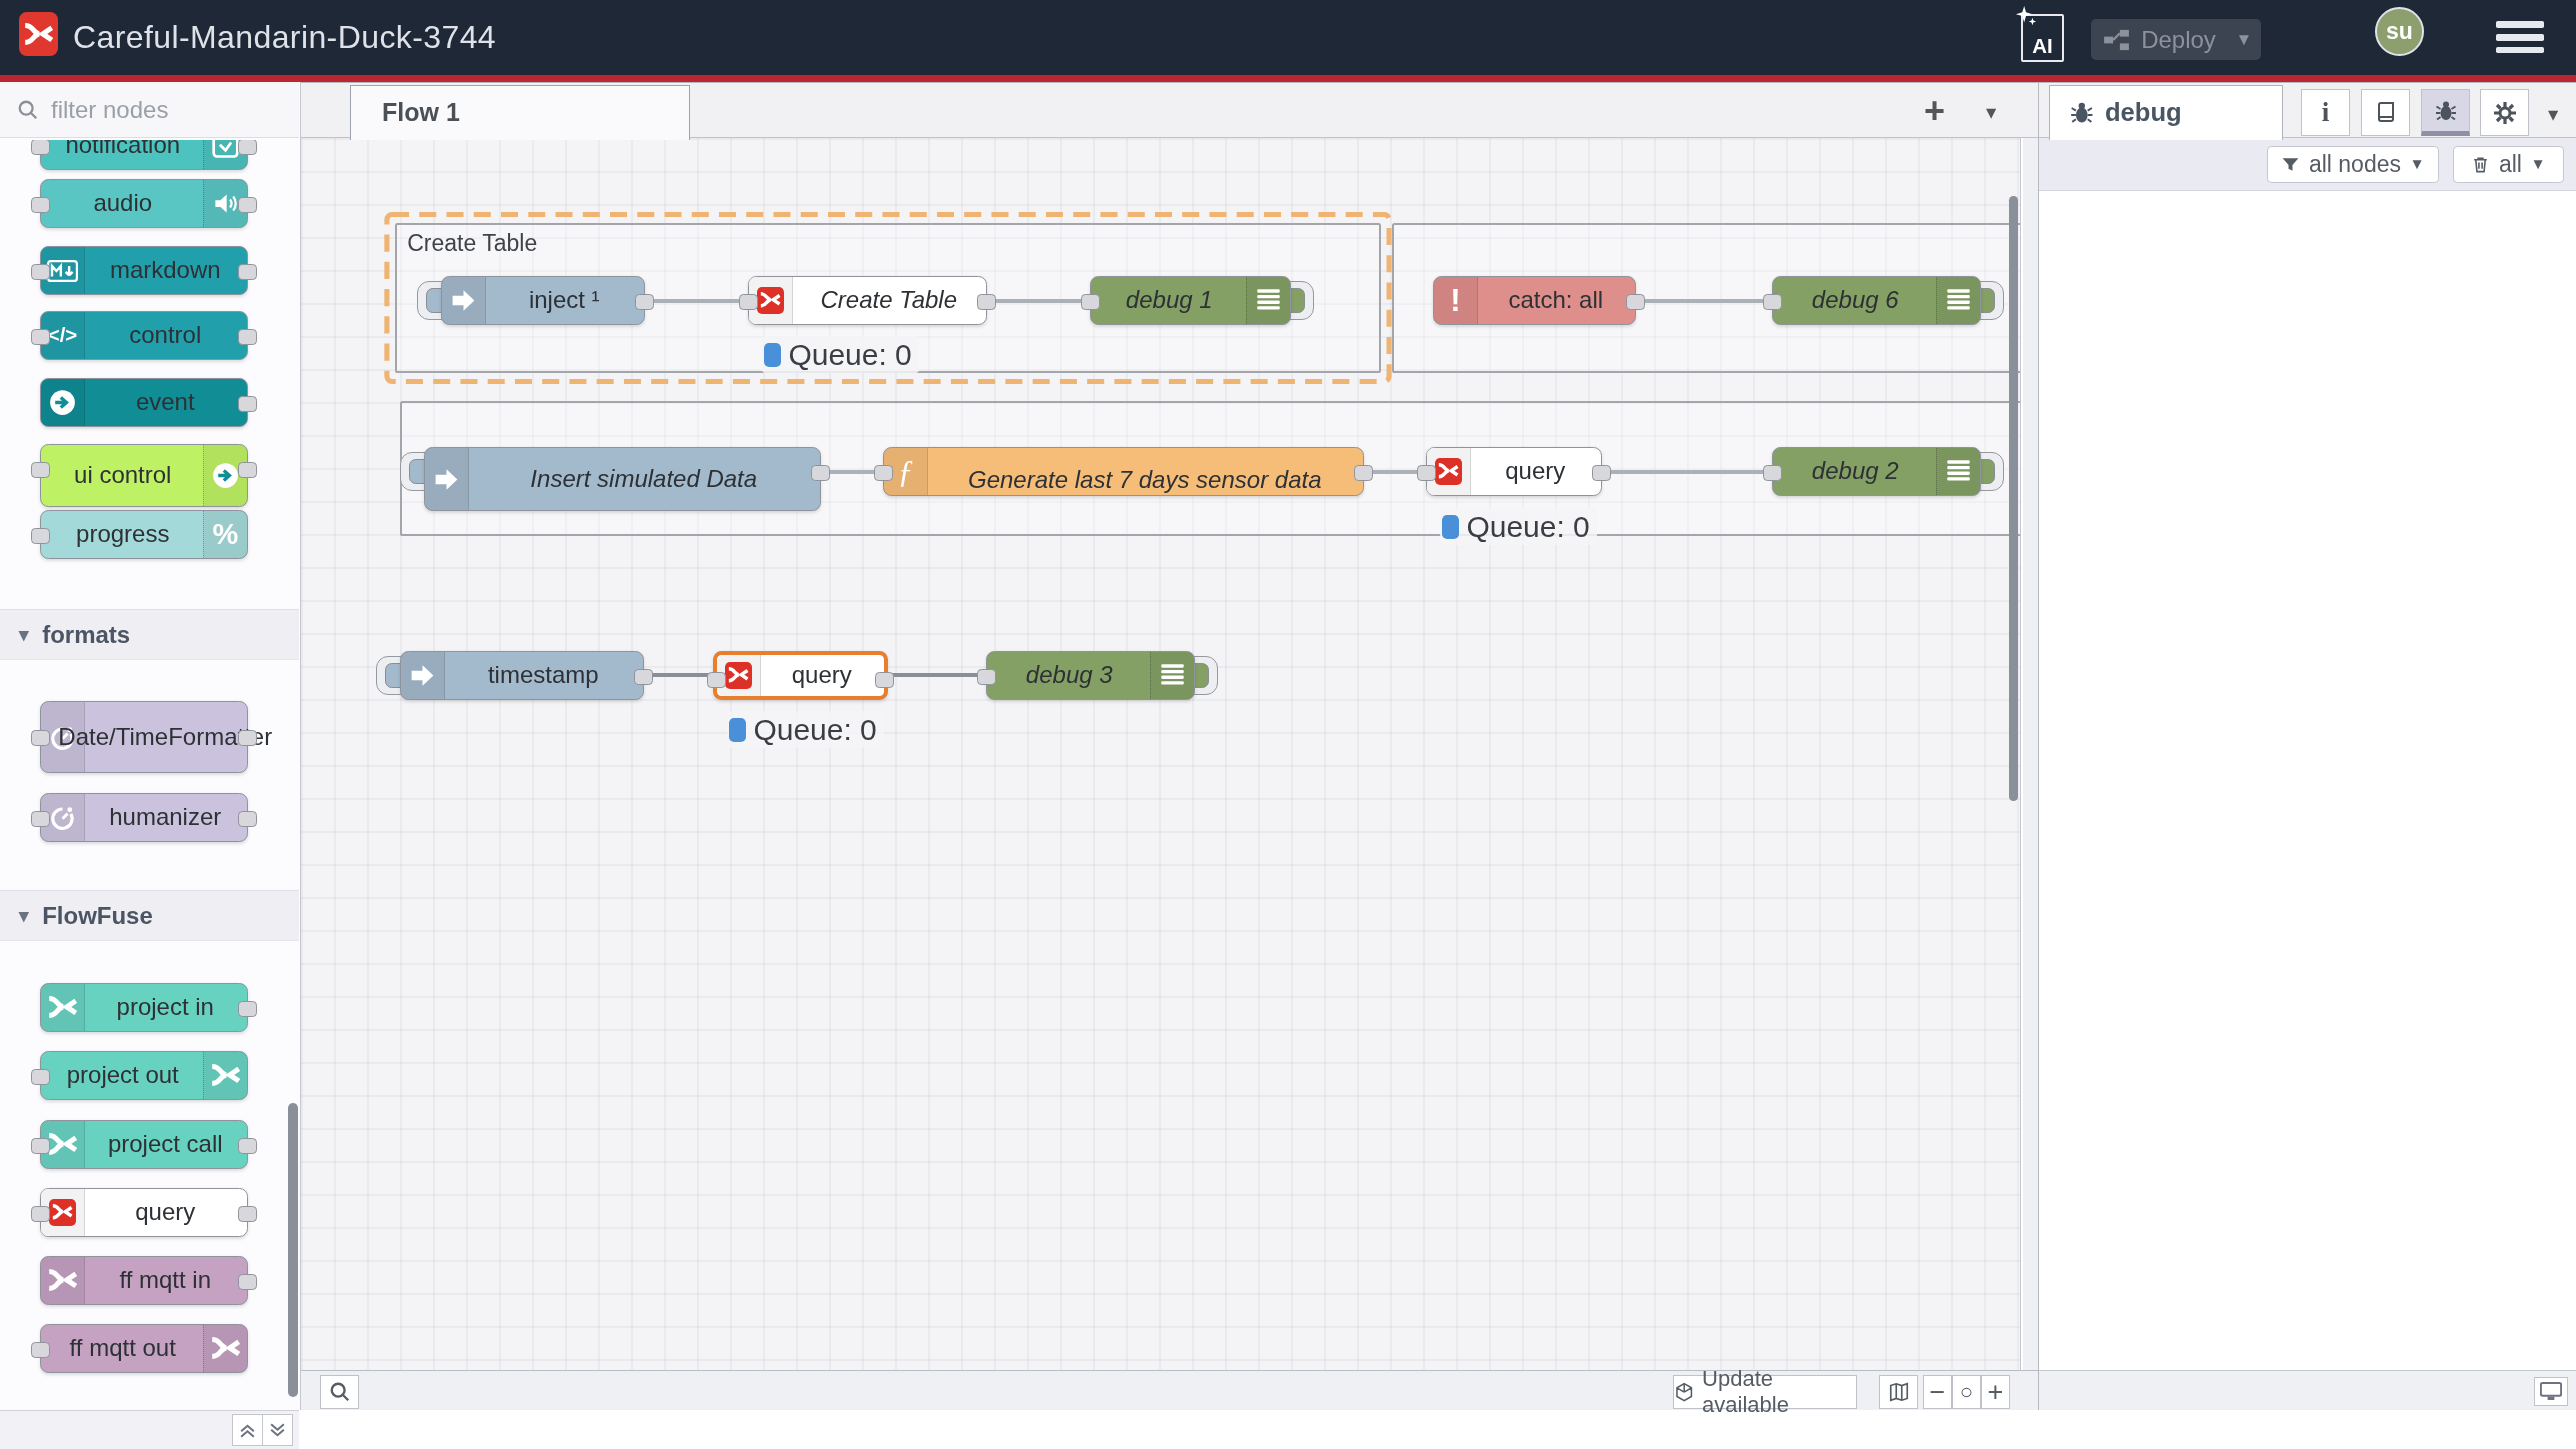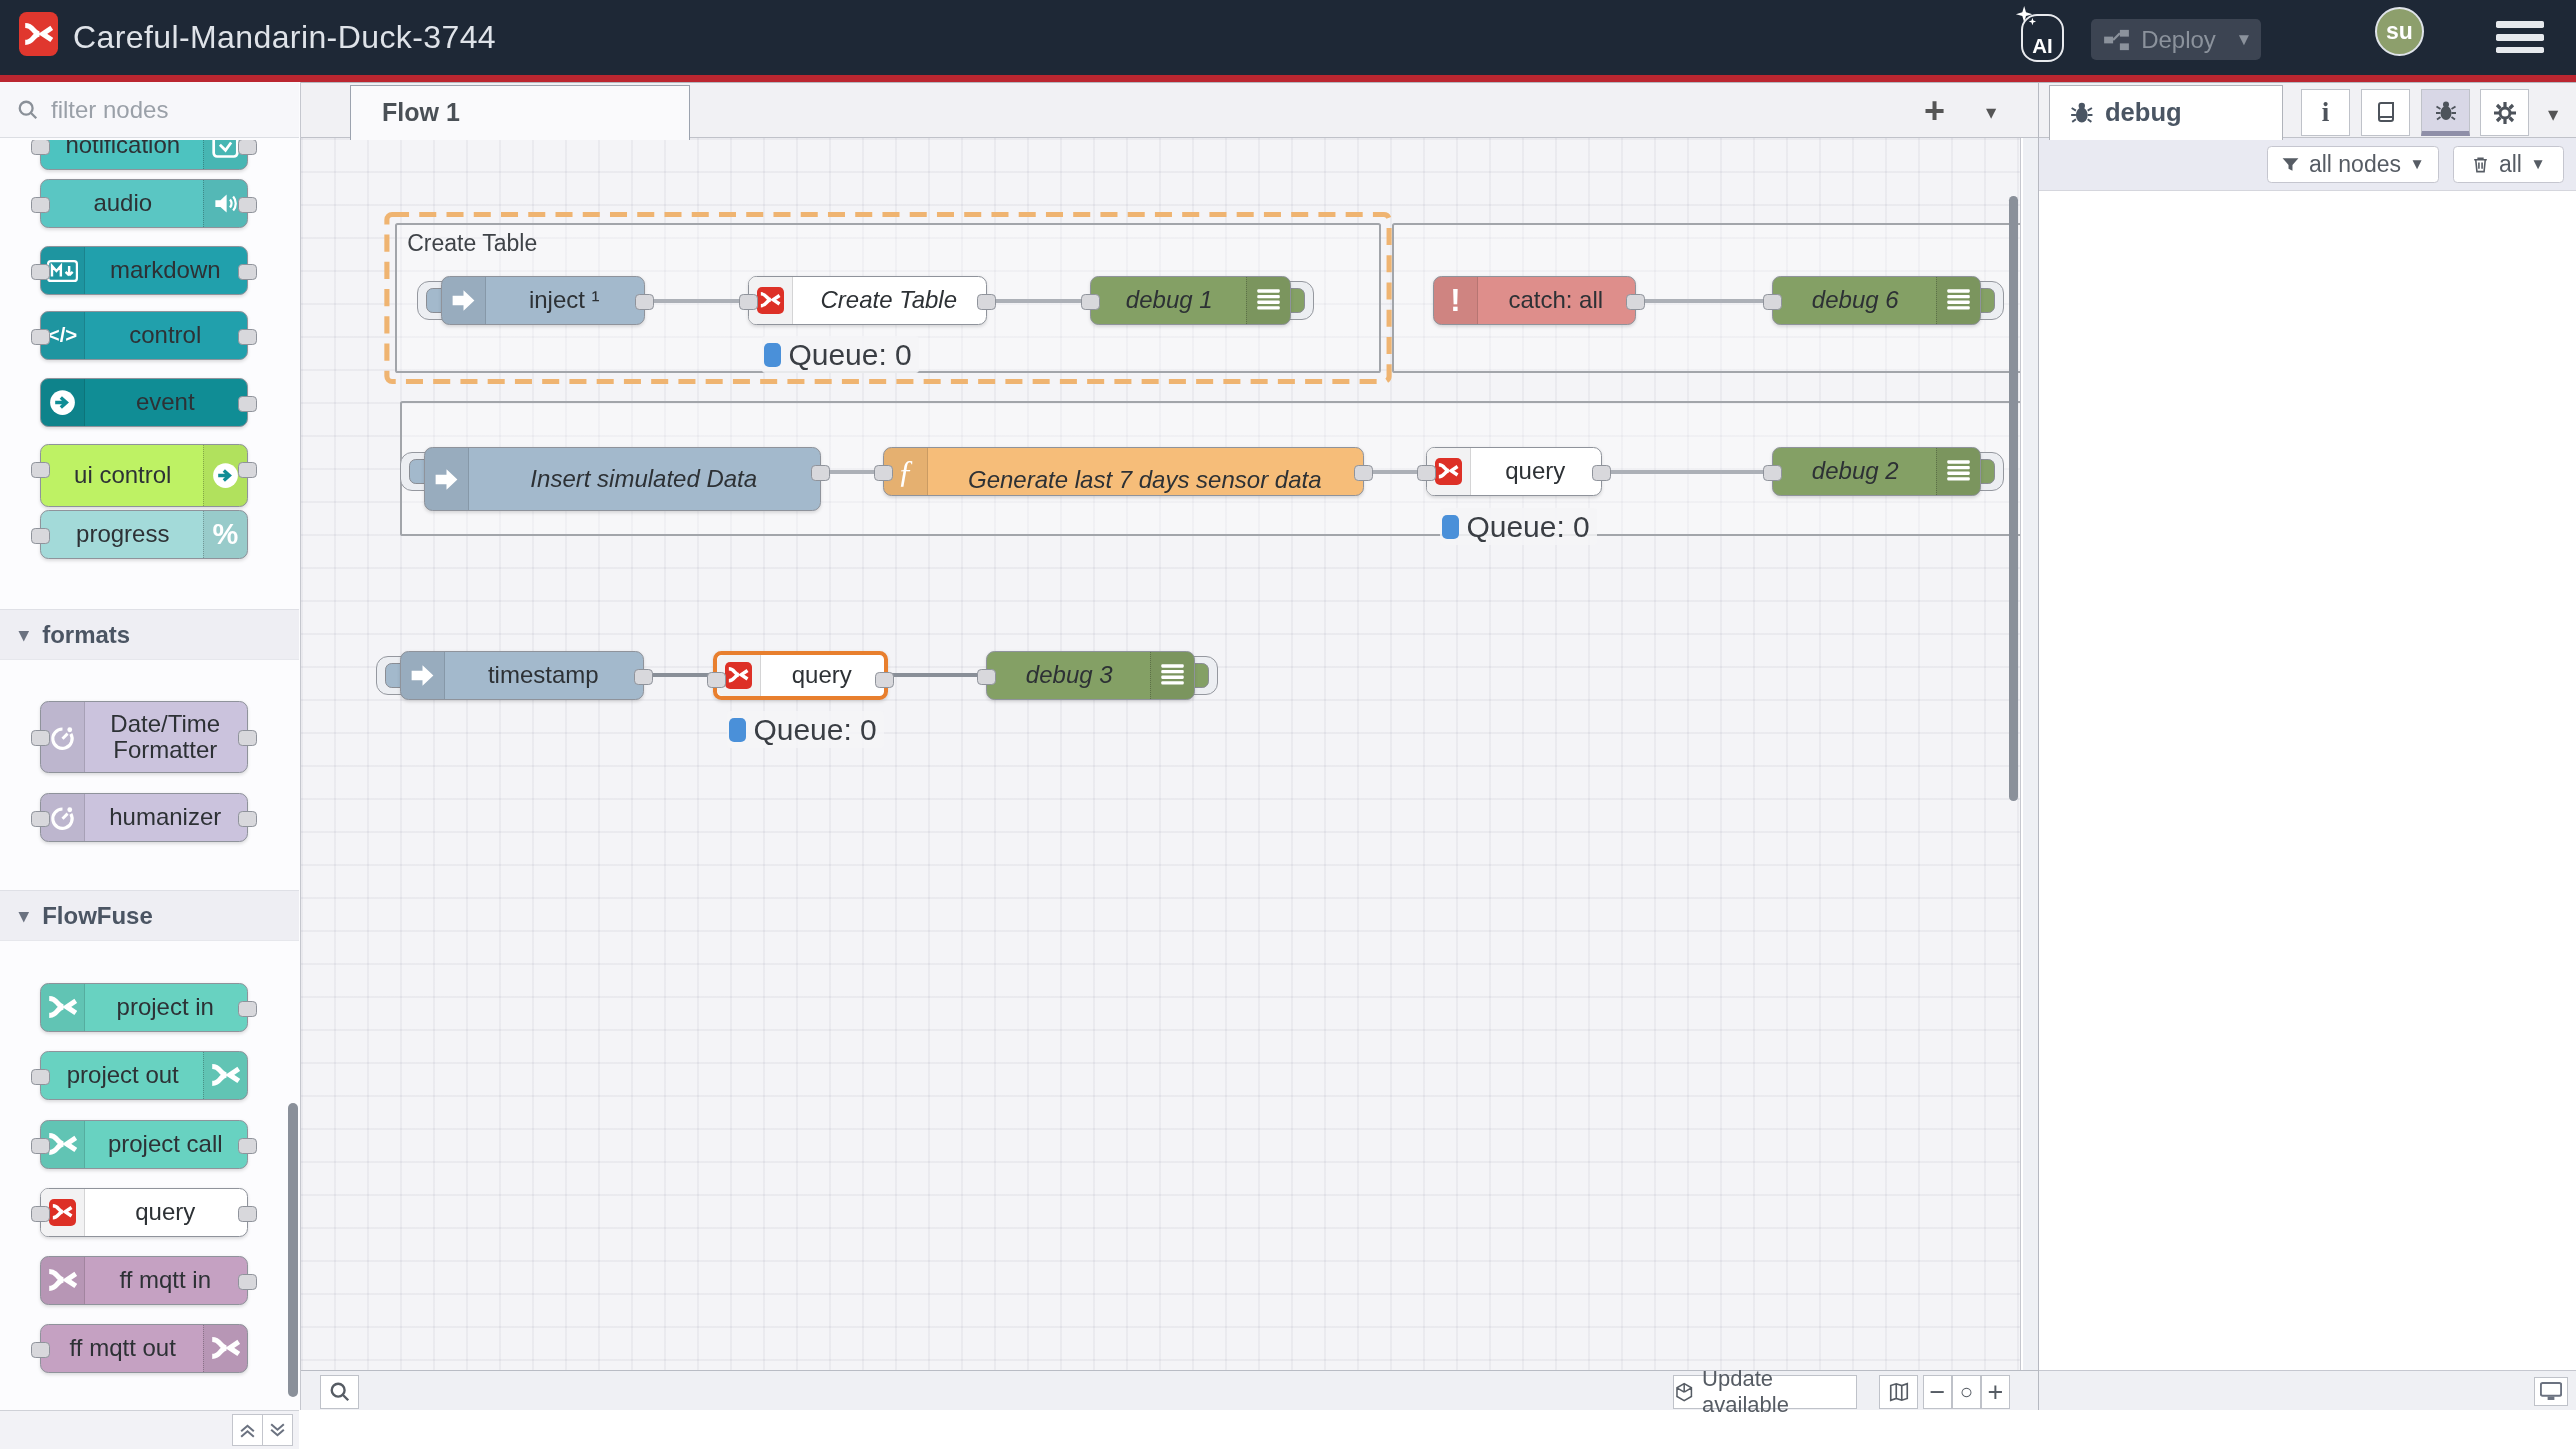--- a/index.html
+++ b/index.html
@@ -8,21 +8,21 @@
   *{box-sizing:border-box;}
 
   
   .hdr{position:absolute;left:0;top:0;width:2576px;height:75px;background:#1e2836;}
   .hdr-redline{position:absolute;left:0;top:75px;width:2576px;height:6.8px;background:#bb2630;}
   .logo{position:absolute;left:19px;top:12px;width:39px;height:44px;border-radius:7.7px;
         background:#e0372e;display:flex;align-items:center;justify-content:center;}
   .hdr-title{position:absolute;left:73px;top:0;height:75px;display:flex;align-items:center;
         color:#dfe3e9;font-size:32px;font-weight:500;letter-spacing:0.4px;}
   .ai-badge{position:absolute;left:2021px;top:13.6px;width:43px;height:48px;border:2.6px solid #e8eaee;
-        border-radius:16px;color:#fff;}
+        border-radius:2px;color:#fff;}
   .ai-badge .ai-txt{position:absolute;bottom:1.7px;left:0;right:0;text-align:center;
         font-size:20.4px;font-weight:bold;color:#fff;}
   .ai-spark{position:absolute;left:-8.5px;top:-10.2px;}
   .deploy{position:absolute;left:2091px;top:19px;width:170px;height:41px;background:#3c4452;
         border-radius:5.1px;display:flex;align-items:center;color:#8b929c;}
   .deploy .dp-ic{margin-left:12px;display:flex;}
   .deploy .dp-lbl{flex:1;text-align:center;font-size:24px;}
   .deploy .dp-caret{width:34px;display:flex;justify-content:center;color:#8b929c;font-size:17px;}
   .avatar{position:absolute;left:2375px;top:6.8px;width:49px;height:49px;border-radius:50%;
         background:#8d9f6c;border:2.6px solid #dfe3e9;display:flex;align-items:center;
@@ -252,21 +252,21 @@
         <div class="port in" style="top: 16.6px;"></div>
       </div>
       <div class="node" style="left: 40px; top: 561px; width: 208px; height: 72px; background: rgb(203, 195, 221); z-index: 2;">
         <div class="icon-sec left">
           <svg width="29" height="29" viewBox="0 0 24 24">
             <path d="M12 5 a8 8 0 1 0 6.9 4" stroke="#fff" fill="none" stroke-width="2.6"></path>
             <path d="M12 13 L16.2 8.8" stroke="#fff" fill="none" stroke-width="2.4"></path>
             <circle cx="18" cy="5.6" r="2" fill="#fff"></circle>
           </svg>
         </div>
-        <div class="nlabel" style="left: 51px; right: 8.5px; flex-direction: column;">
+        <div class="nlabel" style="left: 51px; right: 8.5px; ">
           <div>Date/Time</div>
           <div>Formatter</div>
         </div>
         <div class="port in" style="top: 28px;"></div>
         <div class="port out" style="top: 28px;"></div>
       </div>
       <div class="node" style="left: 40px; top: 653px; width: 208px; height: 49px; background: rgb(203, 195, 221); z-index: 2;">
         <div class="icon-sec left">
           <svg width="29" height="29" viewBox="0 0 24 24">
             <path d="M12 5 a8 8 0 1 0 6.9 4" stroke="#fff" fill="none" stroke-width="2.6"></path>

